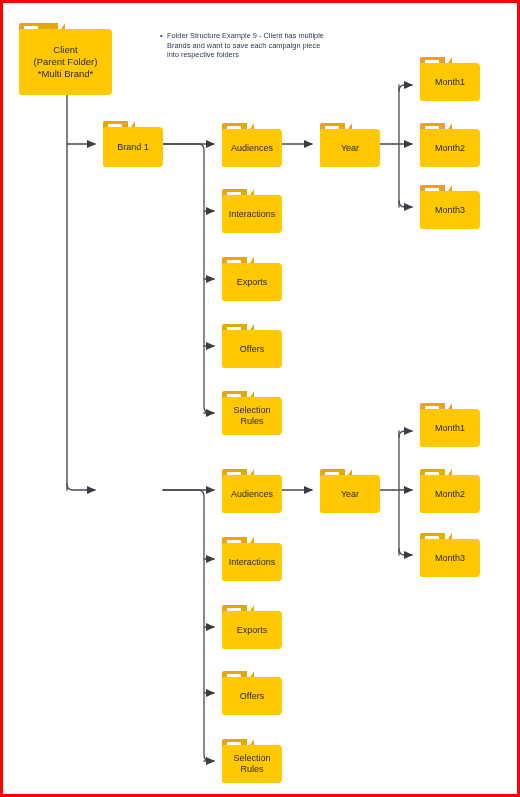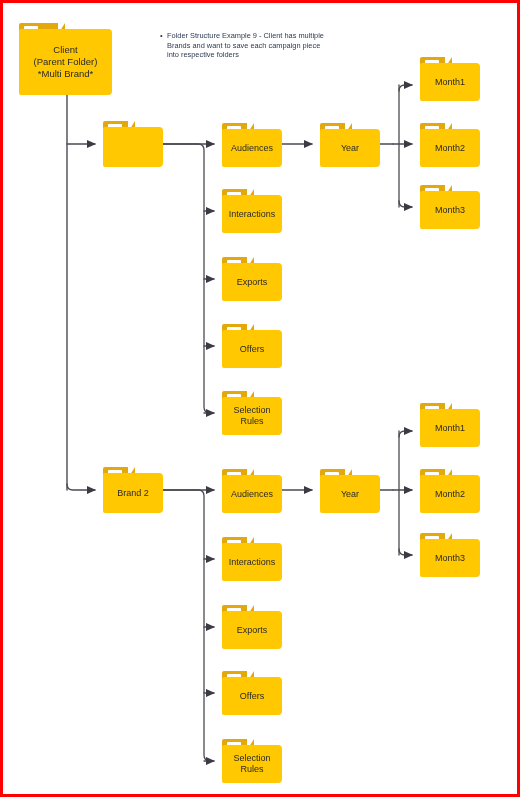--- a/index.html
+++ b/index.html
@@ -142,20 +142,21 @@
     <div class="flabel" style="color: rgb(42, 42, 42);">Client
 (Parent Folder)
 *Multi Brand*</div>
   </div>
 
   <div class="folder" style="left: 100px; top: 118px; width: 60px; height: 46px;">
     <div class="ftab" style="width: 25px; background: rgb(227, 168, 12);">
         <div class="fstripe" style="background: rgb(255, 255, 255);"></div>
       </div>
     <div class="fbody" style="background: rgb(255, 200, 0);"></div>
+    <div class="flabel" style="color: rgb(42, 42, 42);">Brand 1</div>
   </div>
 
   <div class="folder" style="left: 219px; top: 120px; width: 60px; height: 44px;">
     <div class="ftab" style="width: 25px; background: rgb(227, 168, 12);">
         <div class="fstripe" style="background: rgb(255, 255, 255);"></div>
       </div>
     <div class="fbody" style="background: rgb(255, 200, 0);"></div>
     <div class="flabel" style="color: rgb(42, 42, 42);">Audiences</div>
   </div>
 
@@ -217,27 +218,20 @@
   </div>
 
   <div class="folder" style="left: 417px; top: 182px; width: 60px; height: 44px;">
     <div class="ftab" style="width: 25px; background: rgb(227, 168, 12);">
         <div class="fstripe" style="background: rgb(255, 255, 255);"></div>
       </div>
     <div class="fbody" style="background: rgb(255, 200, 0);"></div>
     <div class="flabel" style="color: rgb(42, 42, 42);">Month3</div>
   </div>
 
-  <div class="folder" style="left: 100px; top: 464px; width: 60px; height: 46px;">
-    <div class="ftab" style="width: 25px; background: rgb(227, 168, 12);">
-        <div class="fstripe" style="background: rgb(255, 255, 255);"></div>
-      </div>
-    <div class="fbody" style="background: rgb(255, 200, 0);"></div>
-    <div class="flabel" style="color: rgb(42, 42, 42);">Brand 2</div>
-  </div>
 
   <div class="folder" style="left: 219px; top: 466px; width: 60px; height: 44px;">
     <div class="ftab" style="width: 25px; background: rgb(227, 168, 12);">
         <div class="fstripe" style="background: rgb(255, 255, 255);"></div>
       </div>
     <div class="fbody" style="background: rgb(255, 200, 0);"></div>
     <div class="flabel" style="color: rgb(42, 42, 42);">Audiences</div>
   </div>
 
   <div class="folder" style="left: 219px; top: 534px; width: 60px; height: 44px;">

